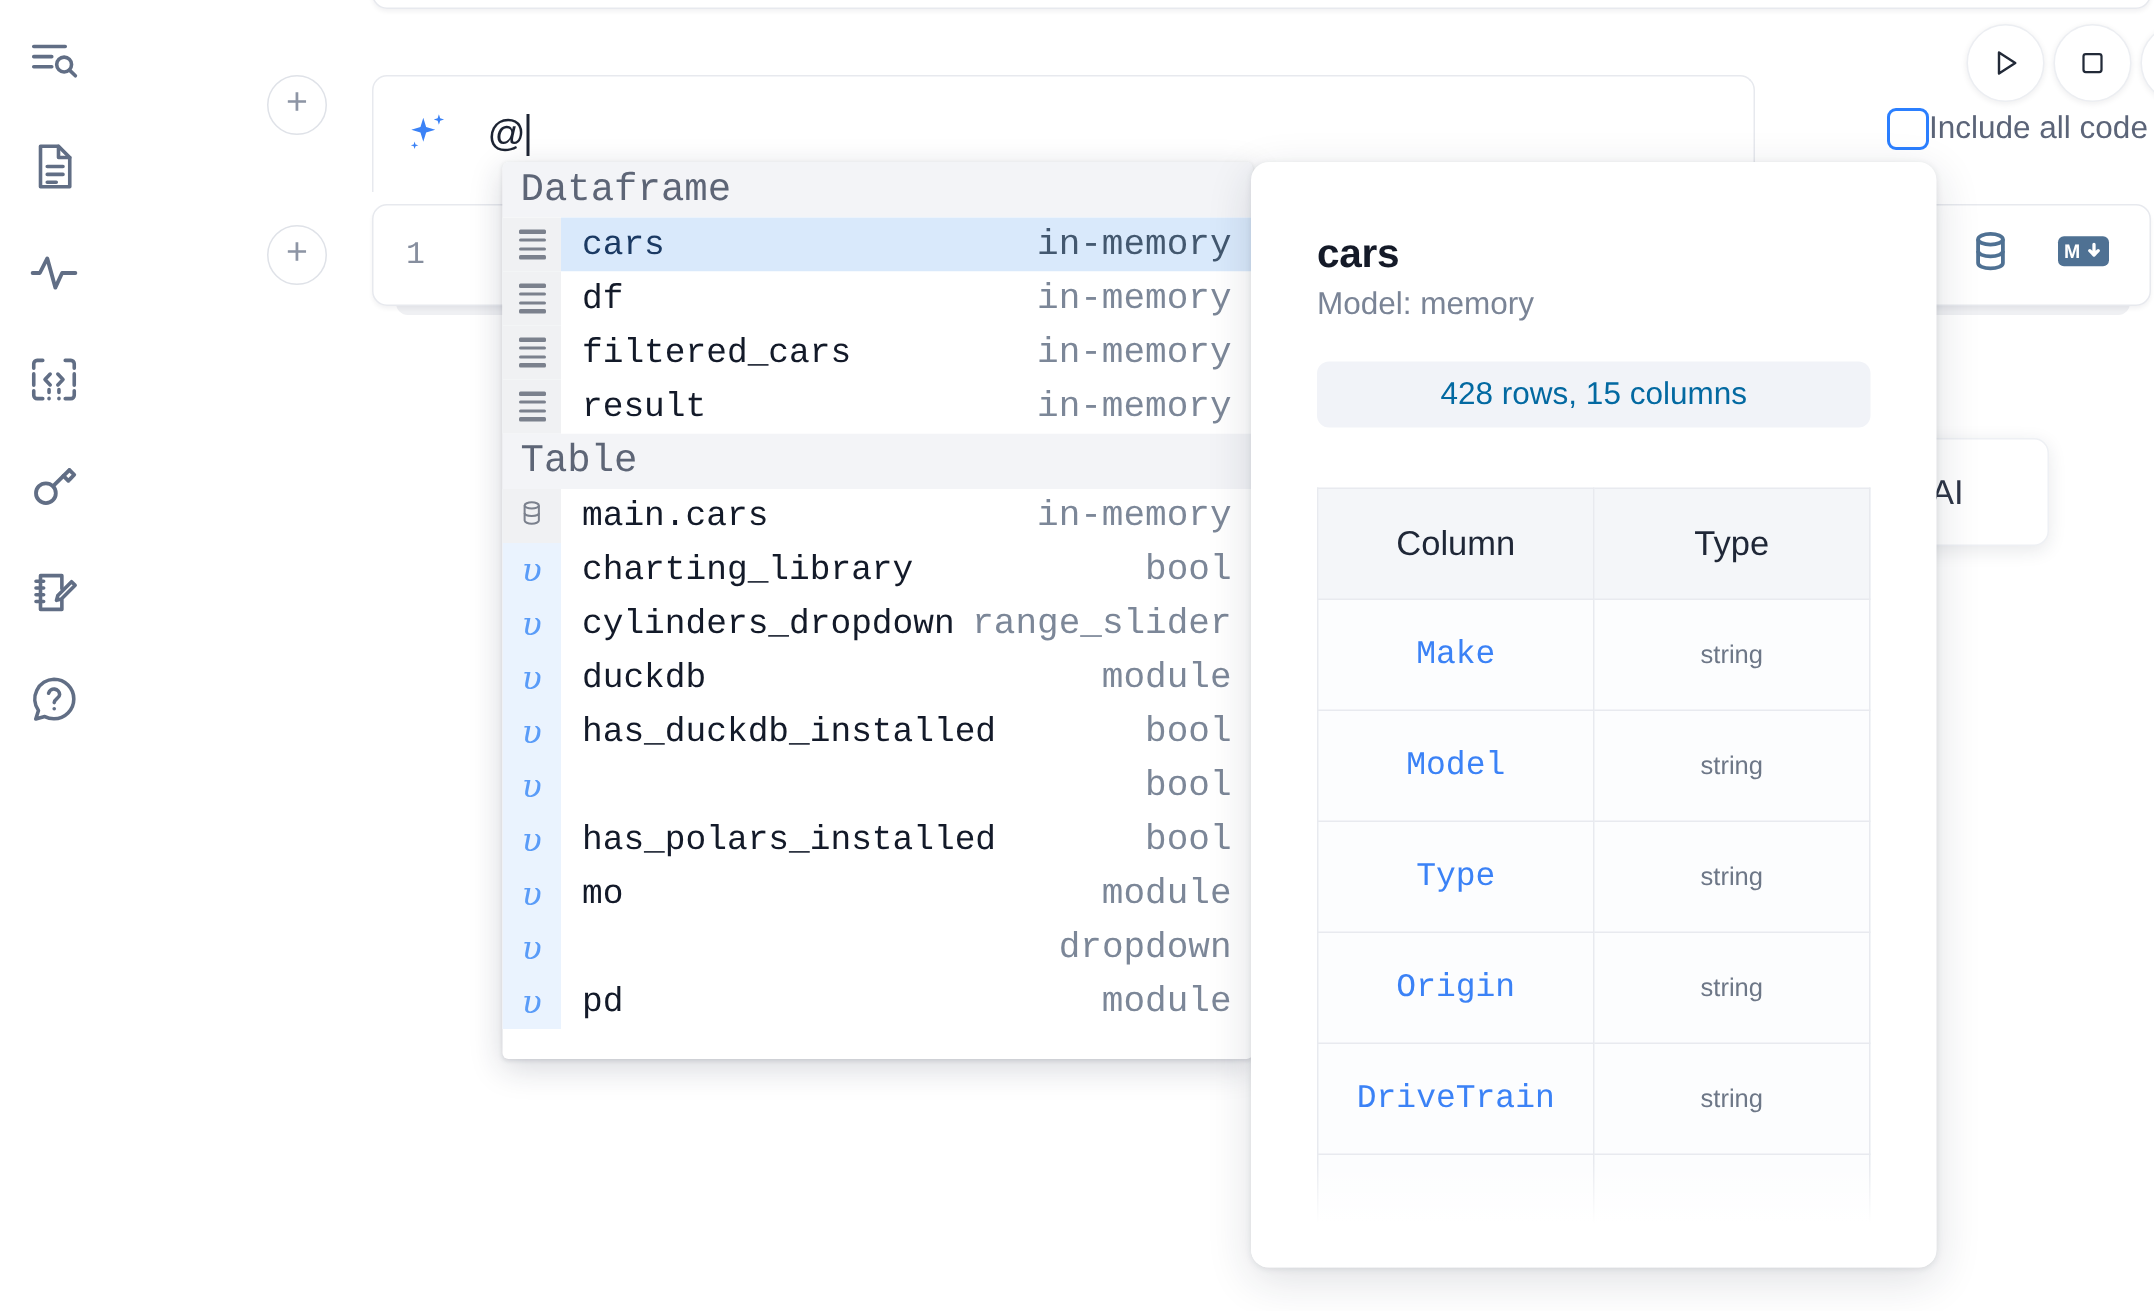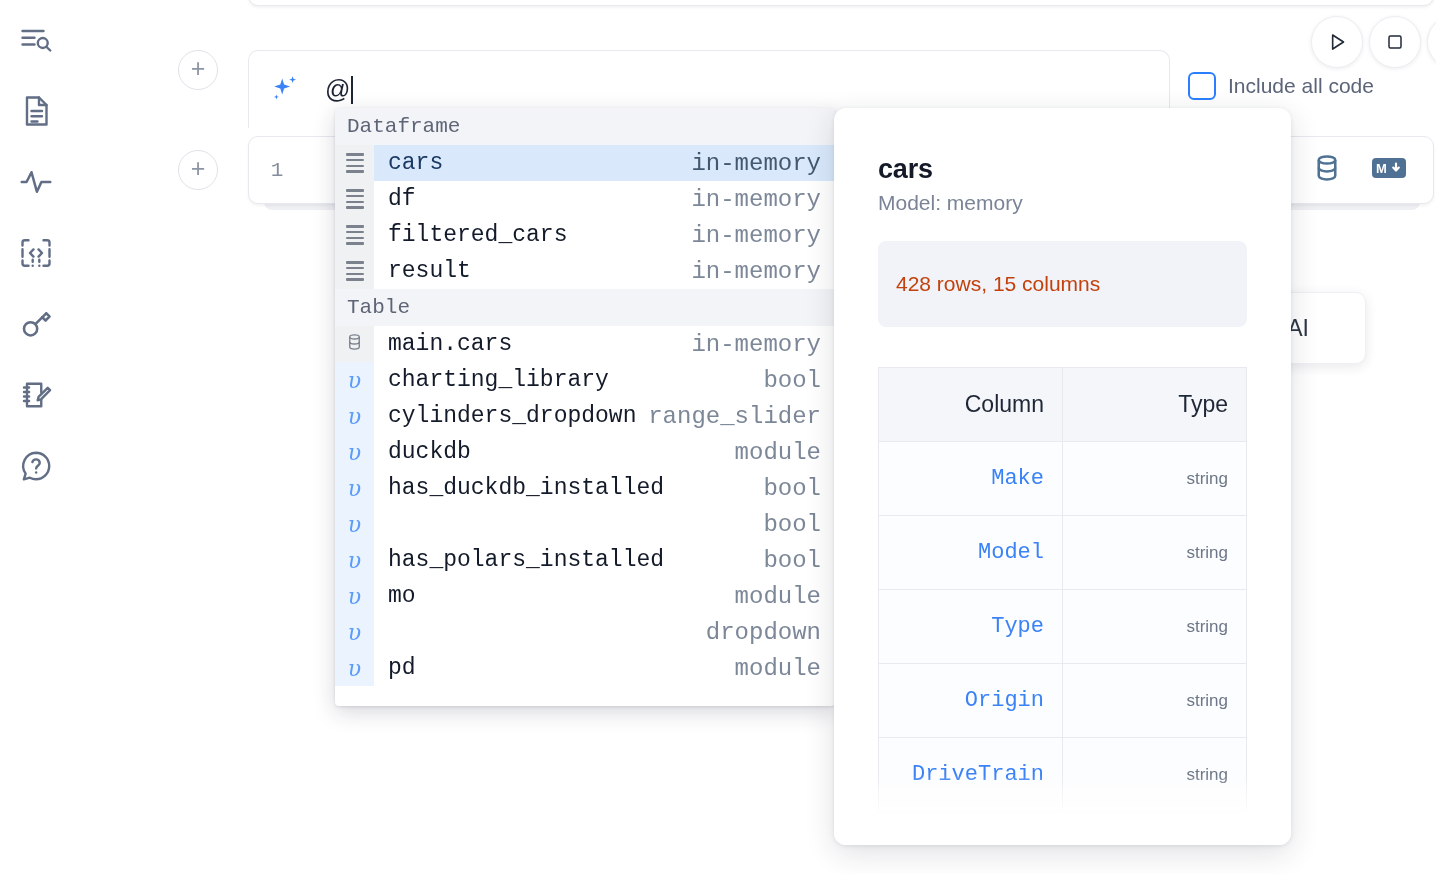--- a/index.html
+++ b/index.html
@@ -105,22 +105,22 @@
     color: #222a38;
     cursor: pointer;
   }
   #run-button  { left: 1311px; top: 16px; }
   #stop-button { left: 1369px; top: 16px; }
   #extra-button{ left: 1427px; top: 16px; }
 
   
   .include-row {
     position: absolute;
-    left: 1188px; top: 72px;
-    display: flex; align-items: center; gap: 12px;
+    left: 1258px; top: 72px;
+    display: flex; align-items: center; gap: 0;
     cursor: pointer;
   }
   .chk {
     width: 28px; height: 28px;
     border: 2px solid #2b7fff;
     border-radius: 6px;
     background: #fff;
   }
   .include-label {
     font-size: 21px;
@@ -162,21 +162,21 @@
     background: #ffffff;
     border-radius: 4px;
     box-shadow: 0 6px 22px rgba(25,35,60,.18), 0 1px 3px rgba(25,35,60,.12);
     overflow: hidden;
     font-family: "Liberation Mono", monospace;
     z-index: 30;
   }
   .ac-section {
     background: #f3f4f7;
     color: #5d6576;
-    font-size: 21px;
+    font-size: 26px;
     padding: 6px 0 6px 12px;
     height: 37px;
     line-height: 25px;
   }
   .ac-group { background: #ffffff; }
   .ac-row {
     display: flex; align-items: center;
     height: 36px;
     cursor: pointer;
     position: relative;
@@ -247,33 +247,34 @@
     letter-spacing: -.2px;
   }
   .detail-source {
     font-size: 21px;
     color: #7a8496;
     margin: 0 0 26px 0;
   }
   .detail-stat {
     background: #f1f3f8;
     border-radius: 8px;
-    padding: 31px 18px;
+    padding: 10px 18px;
     font-size: 21px;
-    color: #c2410c;
+    color: #0369a1;
     margin-bottom: 40px;
+    text-align: center;
   }
   .detail-table {
     width: 100%;
     border-collapse: collapse;
     table-layout: fixed;
   }
   .detail-table th, .detail-table td {
     border: 1px solid #e8eaef;
-    text-align: right;
+    text-align: center;
     padding: 0 18px;
     height: 74px;
     vertical-align: middle;
   }
   .detail-table th {
     background: #f4f6f9;
     font-size: 23px;
     font-weight: normal;
     color: #1f2737;
   }

